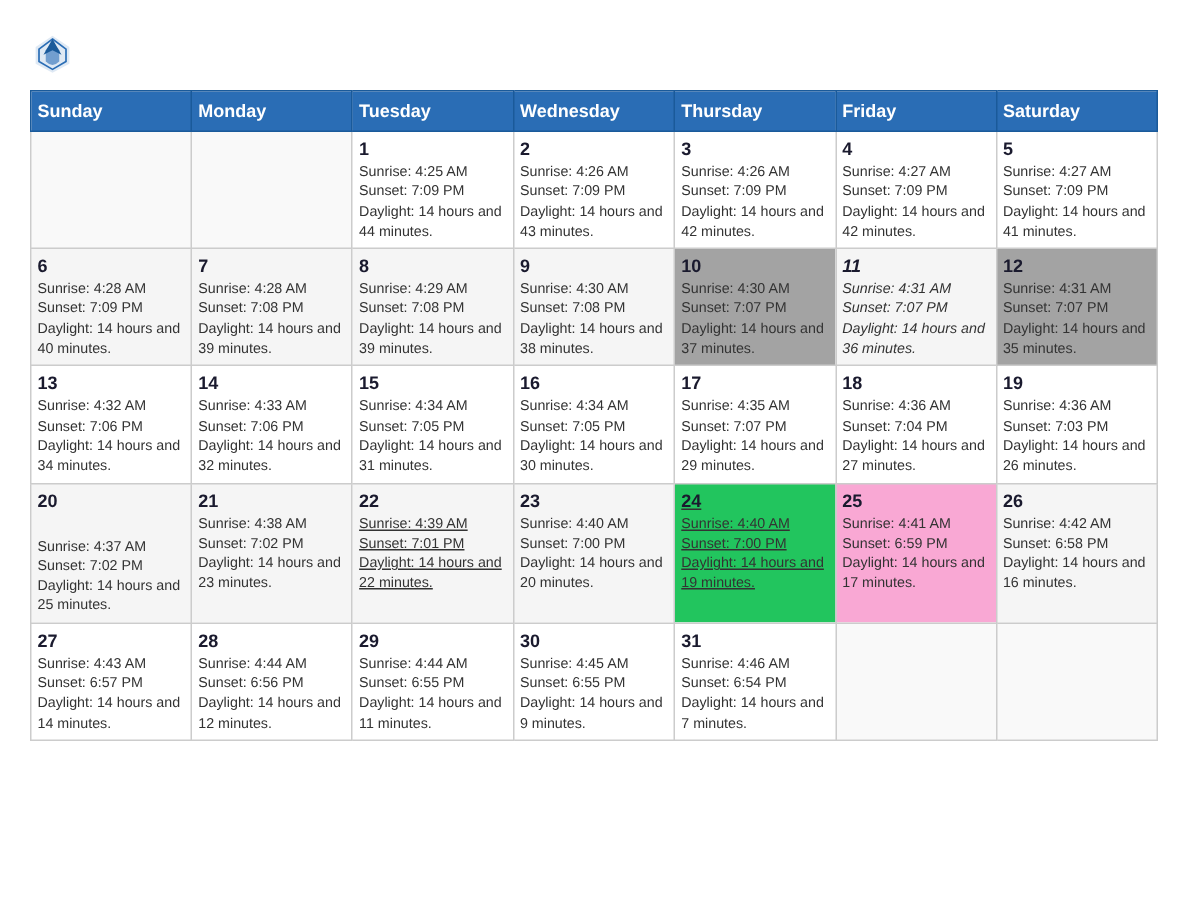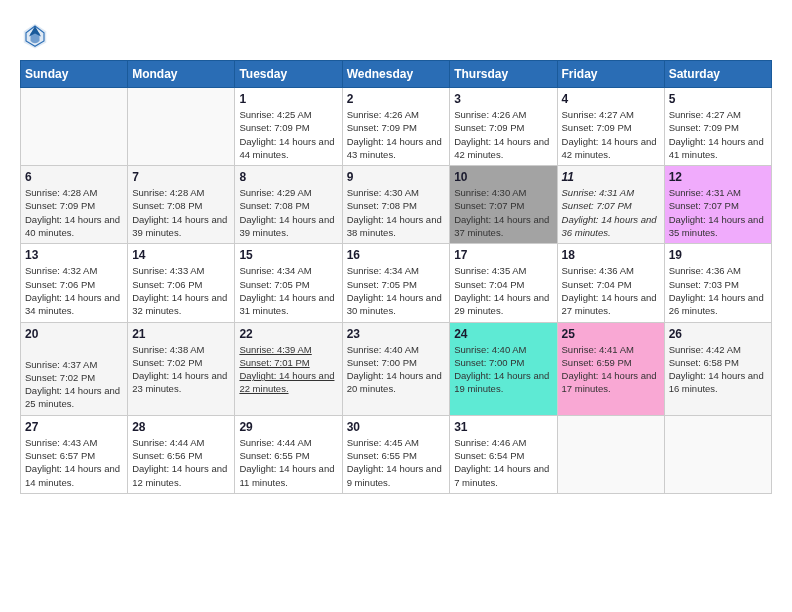--- a/index.html
+++ b/index.html
@@ -197,21 +197,21 @@
           <div class="cell-info" style="white-space: pre-line;">Sunrise: 4:30 AM
 Sunset: 7:07 PM
 Daylight: 14 hours and 37 minutes.</div>
         </td>
         <td style="background: rgb(245, 245, 245); font-style: italic;">
           <span class="day-number">11</span>
           <div class="cell-info" style="white-space: pre-line;">Sunrise: 4:31 AM
 Sunset: 7:07 PM
 Daylight: 14 hours and 36 minutes.</div>
         </td>
-        <td style="background: #f0abfc;">
+        <td style="background: #a3a3a3;">
           <span class="day-number">12</span>
           <div class="cell-info" style="white-space: pre-line;">Sunrise: 4:31 AM
 Sunset: 7:07 PM
 Daylight: 14 hours and 35 minutes.</div>
         </td>
       </tr>
       <tr>
         <td>
           <span class="day-number">13</span>
           <div class="cell-info" style="white-space: pre-line;">Sunrise: 4:32 AM
@@ -232,21 +232,21 @@
         </td>
         <td>
           <span class="day-number">16</span>
           <div class="cell-info" style="white-space: pre-line;">Sunrise: 4:34 AM
 Sunset: 7:05 PM
 Daylight: 14 hours and 30 minutes.</div>
         </td>
         <td>
           <span class="day-number">17</span>
           <div class="cell-info" style="white-space: pre-line;">Sunrise: 4:35 AM
-Sunset: 7:04 PM
+Sunset: 7:07 PM
 Daylight: 14 hours and 29 minutes.</div>
         </td>
         <td>
           <span class="day-number">18</span>
           <div class="cell-info" style="white-space: pre-line;">Sunrise: 4:36 AM
 Sunset: 7:04 PM
 Daylight: 14 hours and 27 minutes.</div>
         </td>
         <td>
           <span class="day-number">19</span>
@@ -273,21 +273,21 @@
           <div class="cell-info" style="white-space: pre-line; text-decoration: underline;">Sunrise: 4:39 AM
 Sunset: 7:01 PM
 Daylight: 14 hours and 22 minutes.</div>
         </td>
         <td style="background: rgb(245, 245, 245);">
           <span class="day-number">23</span>
           <div class="cell-info" style="white-space: pre-line;">Sunrise: 4:40 AM
 Sunset: 7:00 PM
 Daylight: 14 hours and 20 minutes.</div>
         </td>
-        <td style="background: #5eead4;">
+        <td style="background: #22c55e; text-decoration: underline;">
           <span class="day-number">24</span>
           <div class="cell-info" style="white-space: pre-line;">Sunrise: 4:40 AM
 Sunset: 7:00 PM
 Daylight: 14 hours and 19 minutes.</div>
         </td>
         <td style="background: #f9a8d4;">
           <span class="day-number">25</span>
           <div class="cell-info" style="white-space: pre-line;">Sunrise: 4:41 AM
 Sunset: 6:59 PM
 Daylight: 14 hours and 17 minutes.</div>

